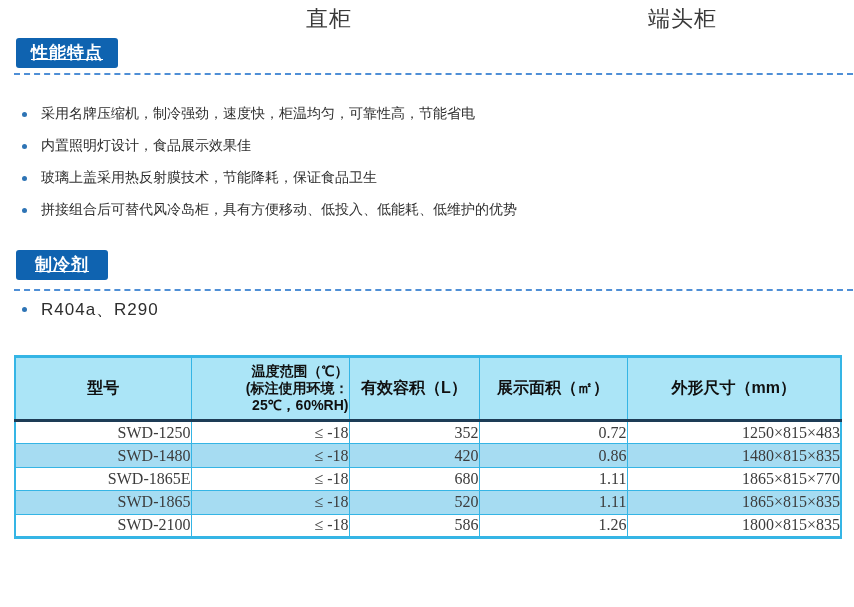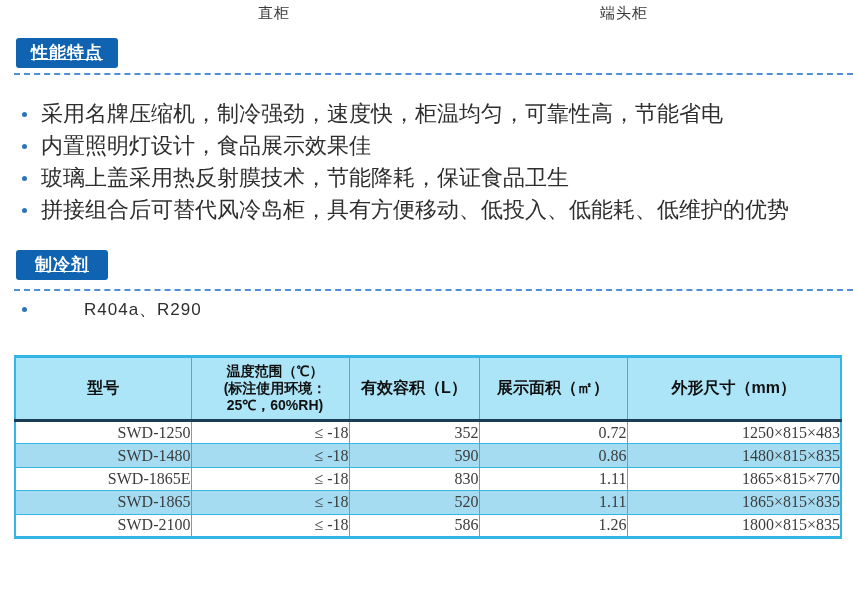--- a/index.html
+++ b/index.html
@@ -17,21 +17,21 @@
   .page{
     position:relative;
     width:854px;height:607px;
     background:#ffffff;
     font-family:"Liberation Sans", sans-serif;
     overflow:hidden;
   }
   .top-caption{
     position:absolute;top:4px;
     font-family:"Liberation Serif","DejaVu Serif",serif;
-    font-size:15px;color:#3a3a3a;letter-spacing:1px;
+    font-size:22px;color:#3a3a3a;letter-spacing:1px;margin-left:48px;
   }
   .top-caption.left{left:258px;}
   .top-caption.right{left:600px;}
   .badge{
     position:absolute;left:16px;height:30px;
     background:var(--badge-blue);
     color:#ffffff;font-size:17px;font-weight:bold;
     line-height:30px;text-align:center;
     border-radius:3px;letter-spacing:1px;text-decoration:underline;
   }
@@ -44,23 +44,23 @@
   .dashed-divider.d1{top:73px;}
   .dashed-divider.d2{top:289px;}
   ul.bullets{
     position:absolute;left:16px;right:10px;
     list-style:none;
   }
   ul.bullets.features{top:98px;}
   ul.bullets.refrigerant{top:296px;}
   ul.bullets li{
     display:flex;align-items:center;height:32px;
-    font-size:22px;color:var(--text-dark);
+    font-size:14px;color:var(--text-dark);
   }
-  ul.bullets.refrigerant li{height:26px;font-size:17px;letter-spacing:1px;gap:43px;}
+  ul.bullets.refrigerant li{height:26px;font-size:17px;letter-spacing:1px;}
   .dot{
     width:5px;height:5px;border-radius:50%;
     background:#2e74b5;
     margin:0 14px 0 6px;flex:0 0 auto;
   }
   table.spec-table{
     position:absolute;left:14px;top:355px;width:826px;
     border-collapse:collapse;table-layout:fixed;
     border:2px solid var(--table-border-cyan);
     border-top-width:3px;border-bottom-width:3px;
@@ -68,21 +68,21 @@
   table.spec-table th{
     background:var(--table-header-bg);
     border:1px solid var(--table-border-cyan);
     border-bottom:3px solid var(--header-separator-dark);
     height:64px;
     font-size:16px;font-weight:bold;color:#101010;
     text-align:center;vertical-align:middle;
   }
   table.spec-table th.multi-line{
     font-size:14px;line-height:17px;white-space:pre-line;
-    text-align:center;padding-left:10px;
+    text-align:right;padding-left:10px;
   }
   table.spec-table td{
     border:1px solid var(--table-border-cyan);
     height:23.4px;
     font-family:"Liberation Serif","DejaVu Serif",serif;
     font-size:16px;color:var(--cell-text);
     text-align:right;vertical-align:middle;
   }
   table.spec-table tbody tr.alt{background:var(--table-alt-row-bg);padding-left:32px;}
   table.spec-table tbody tr.plain{background:#ffffff;}
@@ -150,28 +150,28 @@
       <tr class="plain">
         <td>SWD-1250</td>
         <td>≤ -18</td>
         <td>352</td>
         <td>0.72</td>
         <td>1250×815×483</td>
       </tr>
       <tr class="alt">
         <td>SWD-1480</td>
         <td>≤ -18</td>
-        <td>590</td>
+        <td>420</td>
         <td>0.86</td>
         <td>1480×815×835</td>
       </tr>
       <tr class="plain">
         <td>SWD-1865E</td>
         <td>≤ -18</td>
-        <td>830</td>
+        <td>680</td>
         <td>1.11</td>
         <td>1865×815×770</td>
       </tr>
       <tr class="alt">
         <td>SWD-1865</td>
         <td>≤ -18</td>
         <td>520</td>
         <td>1.11</td>
         <td>1865×815×835</td>
       </tr>

